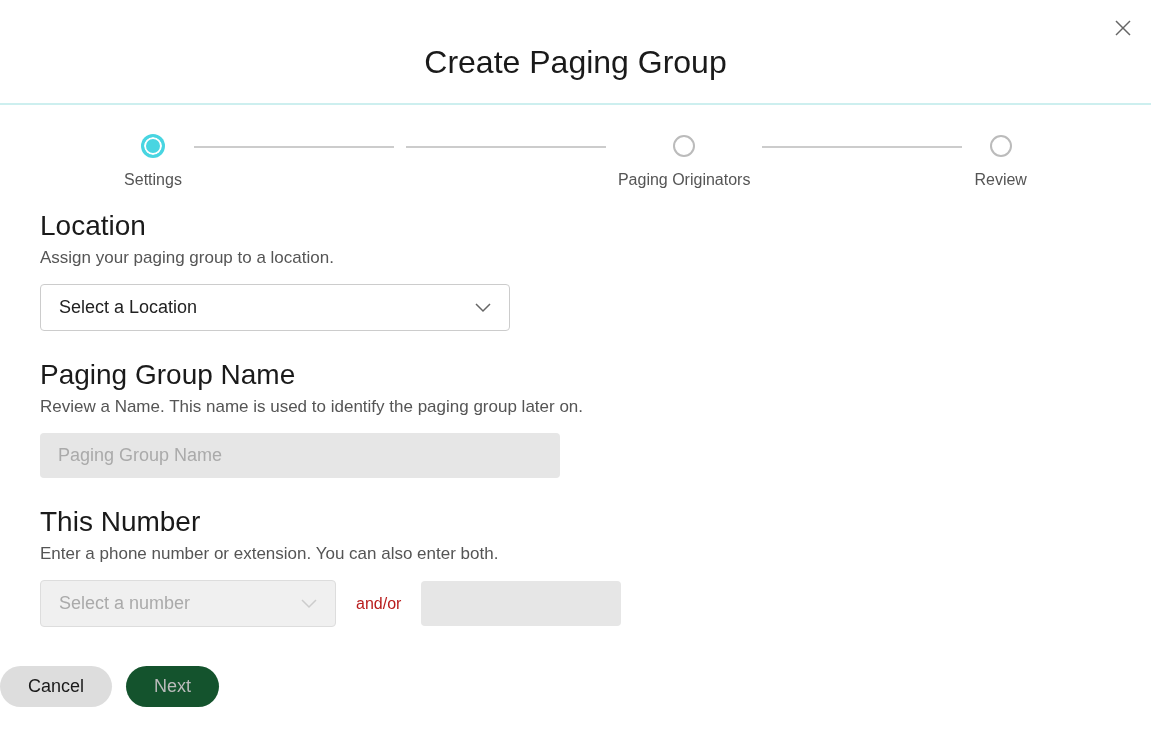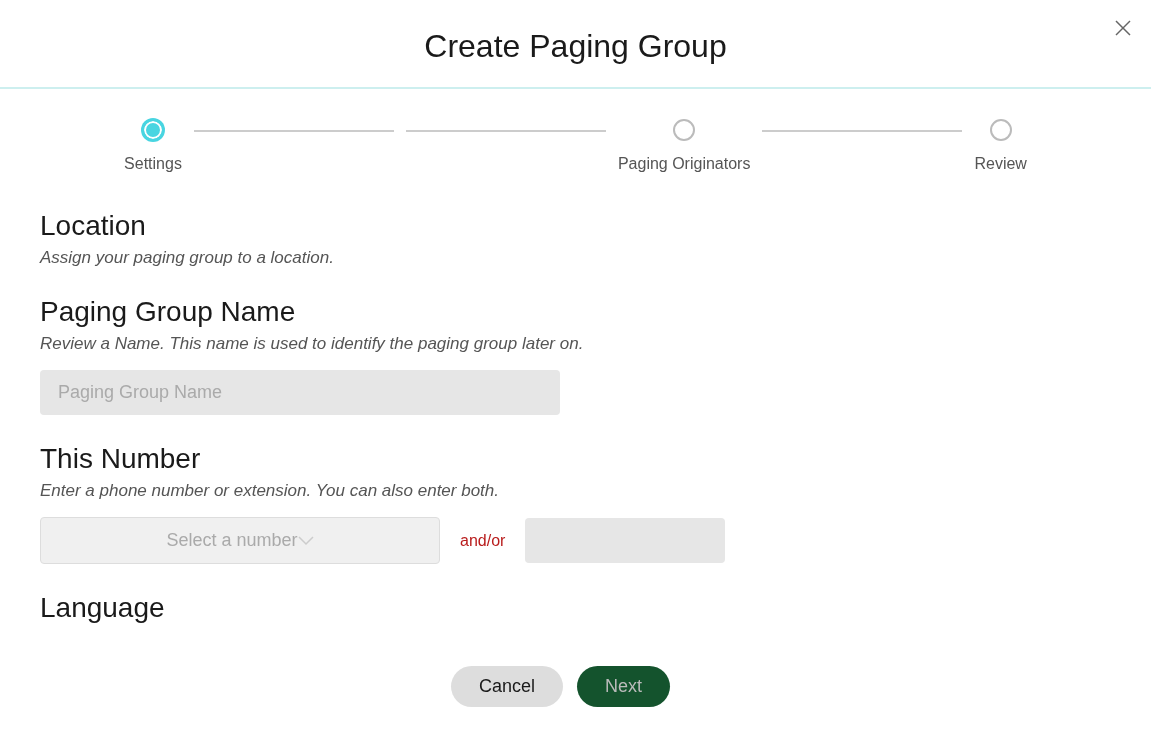--- a/index.html
+++ b/index.html
@@ -22,21 +22,21 @@
       width: 16px;
       height: 16px;
       cursor: pointer;
       color: #666;
     }
     .title {
       text-align: center;
       font-size: 32px;
       font-weight: 400;
       color: #1a1a1a;
-      padding: 28px 0 22px;
+      padding: 44px 0 22px;
       border-radius: 7px;
     }
     .divider-line {
       height: 2px;
       background: linear-gradient(to bottom, #d8f0f3 0%, #d8f0f3 50%, #eee 50%, #eee 100%);
       background: #cdefef;
     }
     .stepper {
       display: flex;
       justify-content: center;
@@ -90,21 +90,20 @@
     .section-title {
       font-size: 28px;
       color: #1a1a1a;
       font-weight: 400;
       margin-bottom: 6px;
     }
     .section-desc {
       font-size: 17px;
       color: #555;
       margin-bottom: 16px;
-      font-style: italic;
     }
     .select-box {
       display: flex;
       align-items: center;
       justify-content: space-between;
       border: 1px solid #ccc;
       border-radius: 4px;
       padding: 12px 18px;
       cursor: pointer;
       background: #fff;
@@ -114,22 +113,21 @@
       border-color: #ddd;
       cursor: not-allowed;
     }
     .select-box.disabled .select-placeholder {
       color: #aaa;
     }
     .select-wide {
       width: 470px;
     }
     .select-narrow {
-      width: 400px;
-      justify-content: center;
+      width: 296px;
     }
     .select-placeholder {
       font-size: 18px;
       color: #222;
     }
     .chevron {
       color: #666;
     }
     .chevron.disabled {
       color: #ccc;
@@ -165,21 +163,21 @@
       width: 200px;
       font-family: inherit;
     }
     .footer {
       position: absolute;
       bottom: 0;
       left: 0;
       right: 15px;
       height: 85px;
       display: flex;
-      justify-content: center;
+      justify-content: flex-start;
       align-items: center;
       gap: 14px;
       padding-right: 15px;
       background: #fff;
     }
     .btn {
       border: none;
       border-radius: 22px;
       padding: 10px 28px;
       font-size: 18px;
@@ -239,20 +237,28 @@
     <div class="step-circle"></div>
     <div class="step-label">Review</div>
   </div>
 </div>
 
 <div class="form-container">
 
   <div class="form-section">
     <div class="section-title">Location</div>
     <div class="section-desc">Assign your paging group to a location.</div>
+    <div class="select-box select-wide">
+      <span class="select-placeholder">Select a Location</span>
+      <span class="chevron">
+        <svg viewBox="0 0 16 10" width="16" height="10" stroke="currentColor" stroke-width="1.5" fill="none">
+          <polyline points="1,1 8,8 15,1"></polyline>
+        </svg>
+      </span>
+    </div>
   </div>
 
   <div class="form-section">
     <div class="section-title">Paging Group Name</div>
     <div class="section-desc">Review a Name. This name is used to identify the paging group later on.</div>
     <input type="text" class="text-input" disabled="" placeholder="Paging Group Name" style="">
   </div>
 
   <div class="form-section">
     <div class="section-title">This Number</div>

